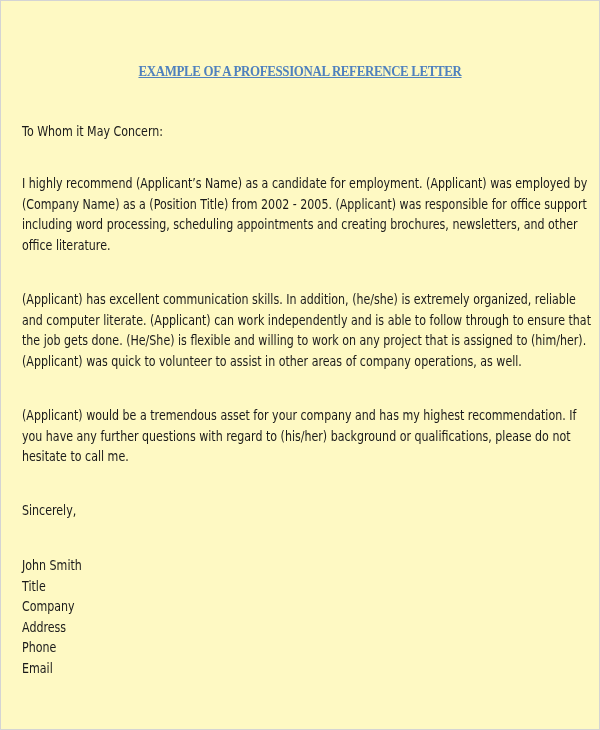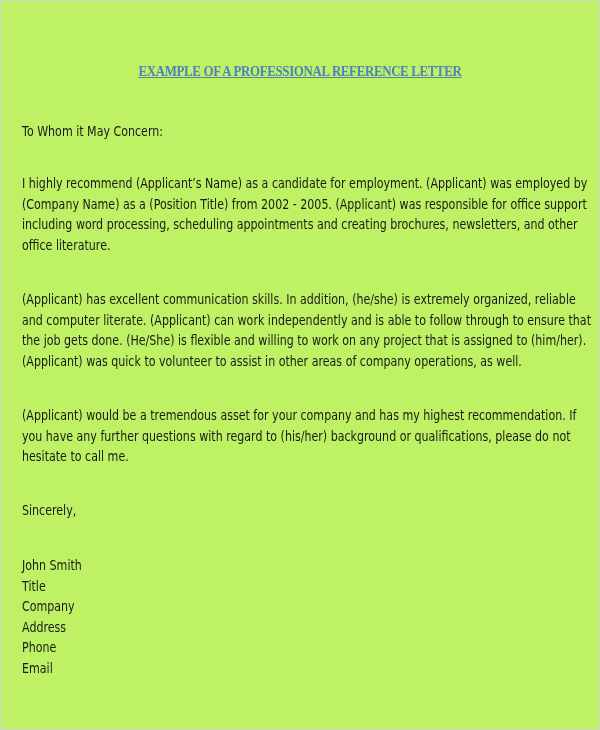--- a/index.html
+++ b/index.html
@@ -10,21 +10,21 @@
     body {
       width: 600px;
       height: 730px;
       overflow: hidden;
     }
     .page {
       position: relative;
       width: 598px;
       height: 728px;
       border: 1px solid #d4d4d4;
-      background: #bef264;
+      background: #fef9c3;
       box-sizing: content-box;
     }
     .title {
       position: absolute;
       top: 62px;
       left: 0;
       width: 598px;
       text-align: center;
       font-family: "Liberation Serif", serif;
       font-weight: bold;

